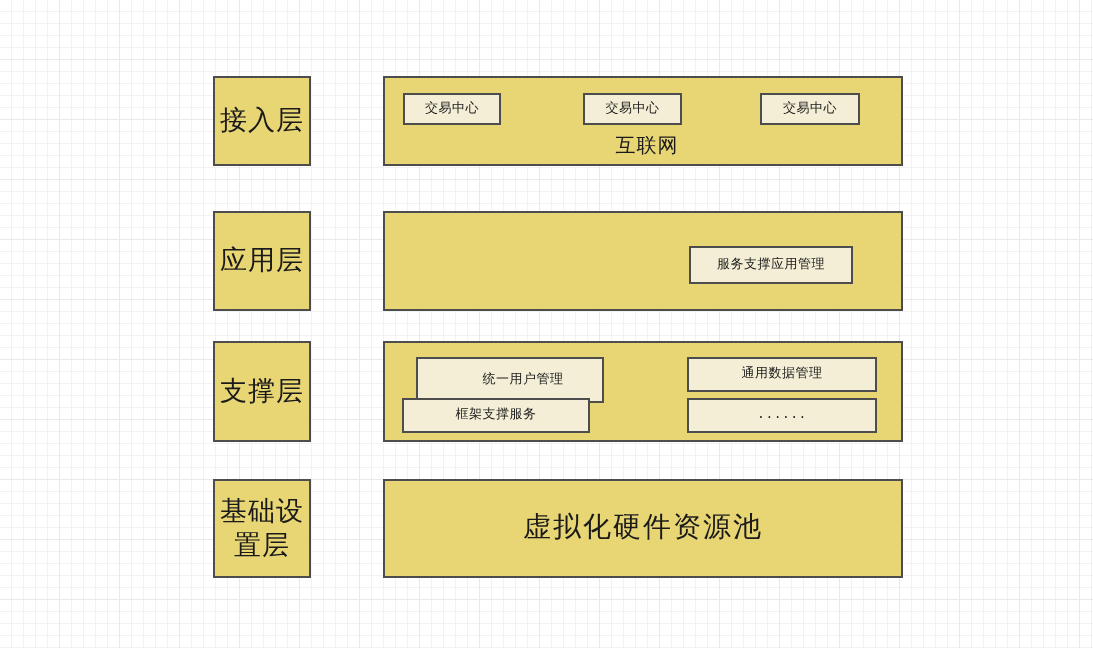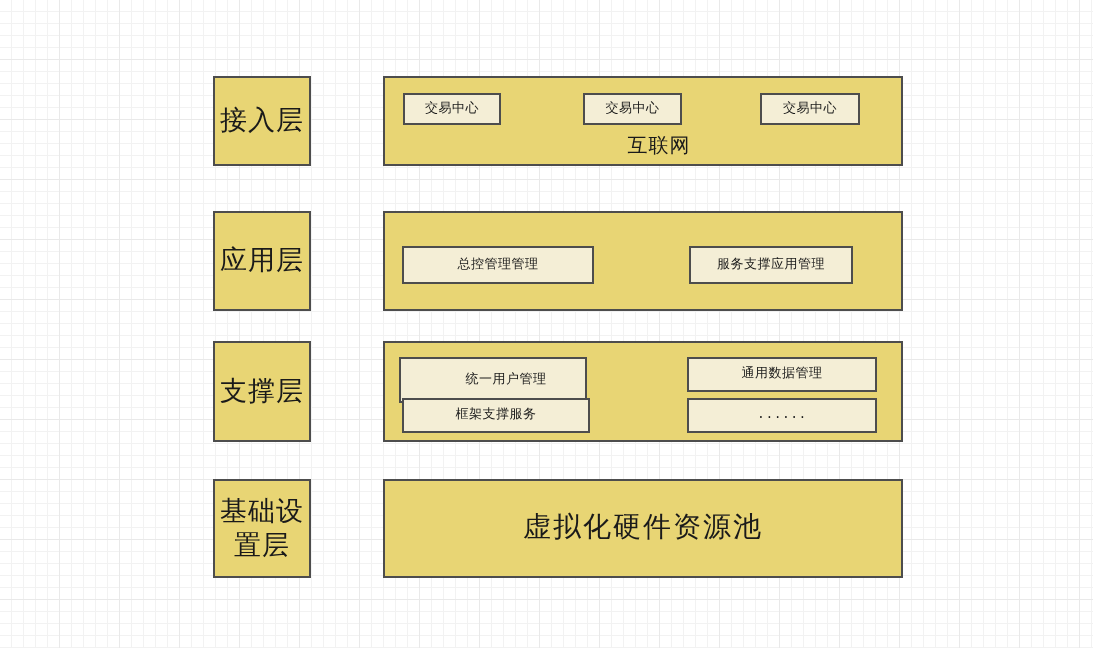--- a/index.html
+++ b/index.html
@@ -87,34 +87,33 @@
 <body>
 
 <div id="diagram-canvas">
 
   <div class="shape layer-label" style="left:213px; top:76px; width:98px; height:90px;">接入层</div>
 
   <div class="shape layer-panel" style="left:383px; top:76px; width:520px; height:90px;">
     <div class="shape sub-box" style="left:18px; top:15px; width:98px; height:32px;">交易中心</div>
     <div class="shape sub-box" style="left:198px; top:15px; width:99px; height:32px;">交易中心</div>
     <div class="shape sub-box" style="left:375px; top:15px; width:100px; height:32px;">交易中心</div>
-    <div class="panel-caption" style="left:16px; top:56px; width:516px; text-align:center;">互联网</div>
+    <div class="panel-caption" style="left:4px; top:56px; width:516px; text-align:center;">互联网</div>
   </div>
 
   <div class="shape layer-label" style="left:213px; top:211px; width:98px; height:100px;">应用层</div>
 
   <div class="shape layer-panel" style="left:383px; top:211px; width:520px; height:100px;">
-    <div class="shape sub-box" style="left:17px; top:33px; width:192px; height:38px;">总控管理管理</div>
     <div class="shape sub-box" style="left:304px; top:33px; width:164px; height:38px;">服务支撑应用管理</div>
   </div>
 
   <div class="shape layer-label" style="left:213px; top:341px; width:98px; height:101px;">支撑层</div>
 
   <div class="shape layer-panel" style="left:383px; top:341px; width:520px; height:101px;">
-    <div class="shape sub-box" style="left:14px; top:14px; width:188px; height:46px;padding-left:26px;">统一用户管理</div>
+    <div class="shape sub-box" style="left:31px; top:14px; width:188px; height:46px;padding-left:26px;">统一用户管理</div>
     <div class="shape sub-box" style="left:302px; top:14px; width:190px; height:35px;">通用数据管理</div>
     <div class="shape sub-box" style="left:17px; top:55px; width:188px; height:35px;">框架支撑服务</div>
     <div class="shape sub-box" style="left:302px; top:55px; width:190px; height:35px;">......</div>
   </div>
 
   <div class="shape layer-label" style="left:213px; top:479px; width:98px; height:99px;">基础设
 置层</div>
 
   <div class="shape layer-panel" style="left:383px; top:479px; width:520px; height:99px; align-items:center; justify-content:center;">
     <div class="panel-title">虚拟化硬件资源池</div>

